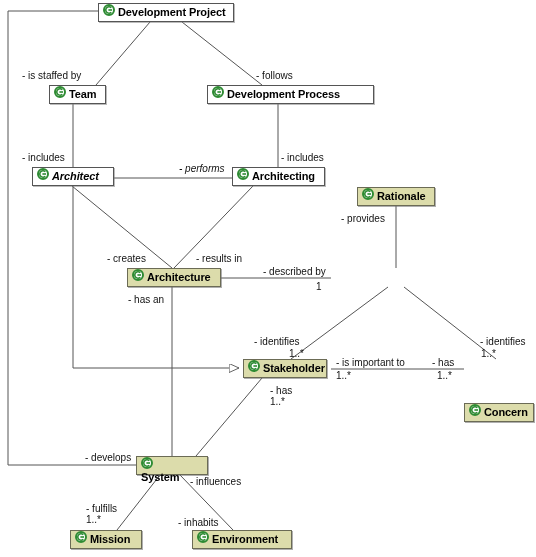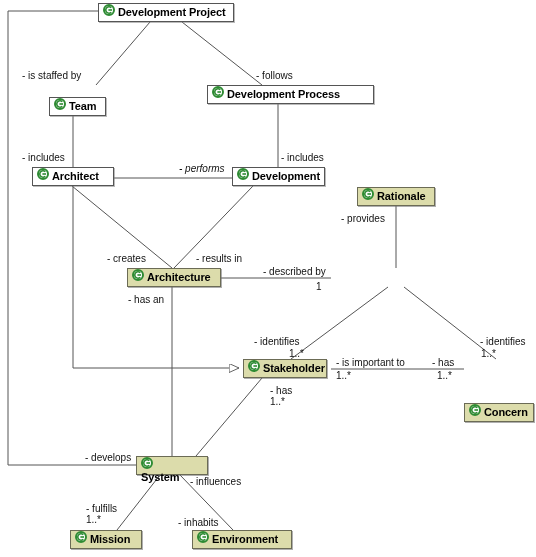--- a/index.html
+++ b/index.html
@@ -129,21 +129,21 @@
     <span class="cicon">
       <svg viewBox="0 0 12 12" width="12" height="12">
           <circle cx="6" cy="6" r="5" fill="#ffffff" stroke="#2e8b33" stroke-width="2"></circle>
           <path d="M8.3,3.8 A3.2,3.2 0 1 0 8.3,8.2" fill="none" stroke="#2e8b33" stroke-width="1.6"></path>
           <rect x="5.4" y="5.2" width="3.6" height="1.6" fill="#2e8b33"></rect>
         </svg>
     </span>
     <span class="nlabel">Development Project</span>
   </div>
 
-  <div class="node plain" style="left:49px; top:85px; width:57px;margin-top:12px;">
+  <div class="node plain" style="left:49px; top:85px; width:57px;">
     <span class="cicon">
       <svg viewBox="0 0 12 12" width="12" height="12">
           <circle cx="6" cy="6" r="5" fill="#ffffff" stroke="#2e8b33" stroke-width="2"></circle>
           <path d="M8.3,3.8 A3.2,3.2 0 1 0 8.3,8.2" fill="none" stroke="#2e8b33" stroke-width="1.6"></path>
           <rect x="5.4" y="5.2" width="3.6" height="1.6" fill="#2e8b33"></rect>
         </svg>
     </span>
     <span class="nlabel">Team</span>
   </div>
 
@@ -151,40 +151,40 @@
     <span class="cicon">
       <svg viewBox="0 0 12 12" width="12" height="12">
           <circle cx="6" cy="6" r="5" fill="#ffffff" stroke="#2e8b33" stroke-width="2"></circle>
           <path d="M8.3,3.8 A3.2,3.2 0 1 0 8.3,8.2" fill="none" stroke="#2e8b33" stroke-width="1.6"></path>
           <rect x="5.4" y="5.2" width="3.6" height="1.6" fill="#2e8b33"></rect>
         </svg>
     </span>
     <span class="nlabel">Development Process</span>
   </div>
 
-  <div class="node plain" style="left:32px; top:167px; width:82px;">
+  <div class="node plain" style="left:32px; top:167px; width:82px;font-style:italic;">
     <span class="cicon">
       <svg viewBox="0 0 12 12" width="12" height="12">
           <circle cx="6" cy="6" r="5" fill="#ffffff" stroke="#2e8b33" stroke-width="2"></circle>
           <path d="M8.3,3.8 A3.2,3.2 0 1 0 8.3,8.2" fill="none" stroke="#2e8b33" stroke-width="1.6"></path>
           <rect x="5.4" y="5.2" width="3.6" height="1.6" fill="#2e8b33"></rect>
         </svg>
     </span>
     <span class="nlabel">Architect</span>
   </div>
 
   <div class="node plain" style="left:232px; top:167px; width:93px;">
     <span class="cicon">
       <svg viewBox="0 0 12 12" width="12" height="12">
           <circle cx="6" cy="6" r="5" fill="#ffffff" stroke="#2e8b33" stroke-width="2"></circle>
           <path d="M8.3,3.8 A3.2,3.2 0 1 0 8.3,8.2" fill="none" stroke="#2e8b33" stroke-width="1.6"></path>
           <rect x="5.4" y="5.2" width="3.6" height="1.6" fill="#2e8b33"></rect>
         </svg>
     </span>
-    <span class="nlabel">Development</span>
+    <span class="nlabel">Architecting</span>
   </div>
 
   <div class="node" style="left:357px; top:187px; width:78px;">
     <span class="cicon">
       <svg viewBox="0 0 12 12" width="12" height="12">
           <circle cx="6" cy="6" r="5" fill="#ffffff" stroke="#2e8b33" stroke-width="2"></circle>
           <path d="M8.3,3.8 A3.2,3.2 0 1 0 8.3,8.2" fill="none" stroke="#2e8b33" stroke-width="1.6"></path>
           <rect x="5.4" y="5.2" width="3.6" height="1.6" fill="#2e8b33"></rect>
         </svg>
     </span>

